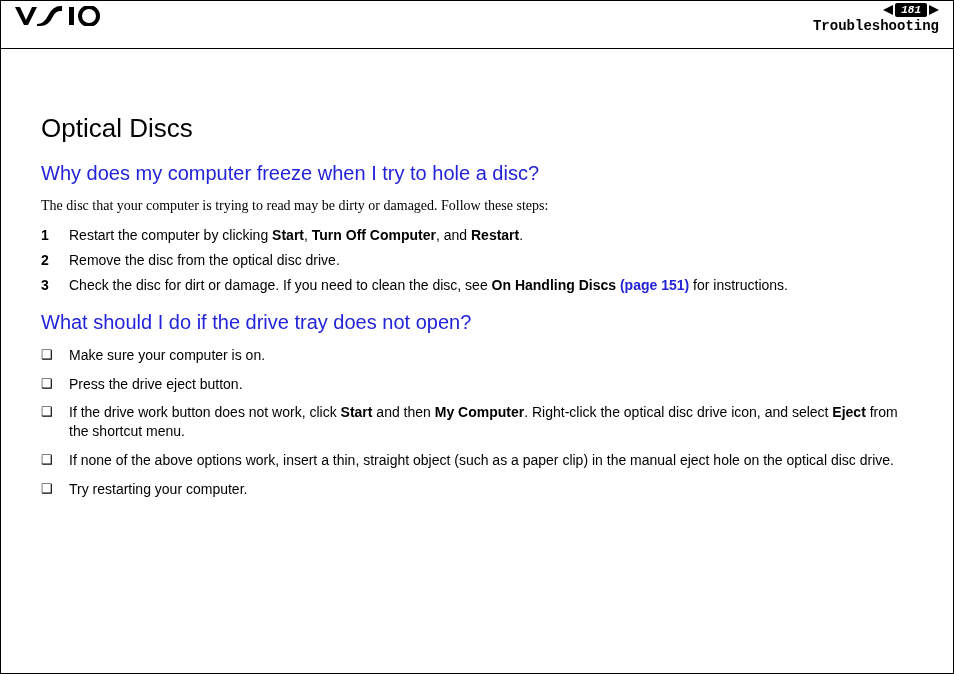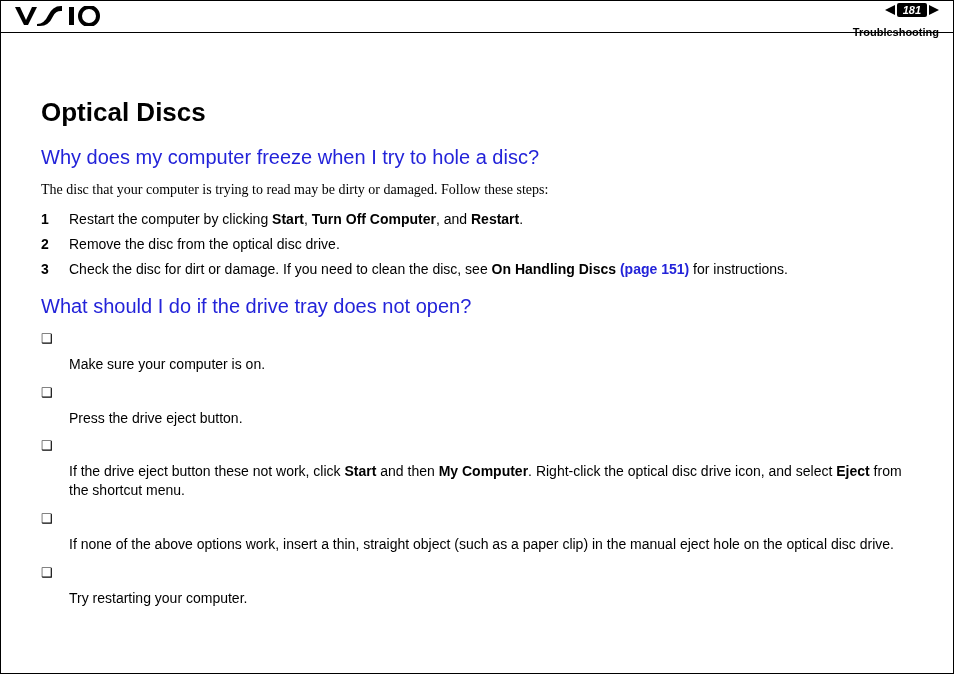--- a/index.html
+++ b/index.html
@@ -7,22 +7,23 @@
     width: 954px;
     height: 674px;
     background: #fff;
     font-family: Arial, Helvetica, sans-serif;
     color: #000;
     position: relative;
     border: 1px solid #000;
   }
   .topbar {
     position: relative;
-    height: 32px;
+    height: 48px;
     border-bottom: 1px solid #000;
+    font-family: Liberation Mono, monospace;
   }
   .logo {
     position: absolute;
     left: 14px;
     top: 5px;
     font-family: "Arial Black", Arial, sans-serif;
     font-size: 20px;
     font-weight: 900;
     letter-spacing: 2px;
     color: #000;
@@ -50,33 +51,33 @@
   .pagenum {
     background: #000;
     color: #fff;
     font-size: 11px;
     font-style: italic;
     font-weight: bold;
     padding: 1px 6px;
     border-radius: 2px;
   }
   .section-label {
-    font-size: 11px;
+    font-size: 14px;
     font-weight: bold;
     color: #000;
-    margin-top: 9px;
+    margin-top: 1px;
   }
   .content {
     padding: 40px 40px 0 40px;
     font-size: 14px;
     line-height: 1.35;
   }
   h1 {
     font-size: 26px;
-    font-weight: 700;
+    font-weight: 400;
     margin: 22px 0 14px 0;
   }
   h2 {
     font-size: 20px;
     font-weight: 400;
     color: #2323d9;
     margin: 14px 0 10px 0;
   }
   .intro { margin-bottom: 10px; font-family: Liberation Serif, serif; }
   .numlist { list-style: none; }
@@ -94,21 +95,21 @@
     display: flex;
     margin-bottom: 10px;
     align-items: flex-start;
   }
   .bulletlist .sq {
     width: 28px;
     flex-shrink: 0;
     font-size: 13px;
     line-height: 18px;
   }
-  .bulletlist .txt { flex: 1; margin-top: 25px; }
+  .bulletlist .txt { flex: 1; }
   .b { font-weight: bold; }
   .link { color: #2323d9; font-weight: bold; }
 </style>
 </head>
 <body>
 
 <div class="topbar">
   <div class="logo">
     <svg width="86" height="20" viewBox="0 0 86 20">
       <path d="M0 1 L9 19 L13 19 L22 1 L17 1 L11 14 L5 1 Z" fill="#000"></path>
@@ -157,21 +158,21 @@
       <span class="sq">❑</span>
       <span class="txt">Make sure your computer is on.</span>
     </li>
     <li>
       <span class="sq">❑</span>
       <span class="txt">Press the drive eject button.</span>
     </li>
     <li>
       <span class="sq">❑</span>
       <span class="txt">
-        <span>If the drive eject button these not work, click </span><span class="b">Start</span><span> and then </span><span class="b">My Computer</span><span>. Right-click the optical disc drive icon, and select </span><span class="b">Eject</span><span> from the shortcut menu.</span>
+        <span>If the drive work button does not work, click </span><span class="b">Start</span><span> and then </span><span class="b">My Computer</span><span>. Right-click the optical disc drive icon, and select </span><span class="b">Eject</span><span> from the shortcut menu.</span>
       </span>
     </li>
     <li>
       <span class="sq">❑</span>
       <span class="txt">If none of the above options work, insert a thin, straight object (such as a paper clip) in the manual eject hole on the optical disc drive.</span>
     </li>
     <li>
       <span class="sq">❑</span>
       <span class="txt">Try restarting your computer.</span>
     </li>

